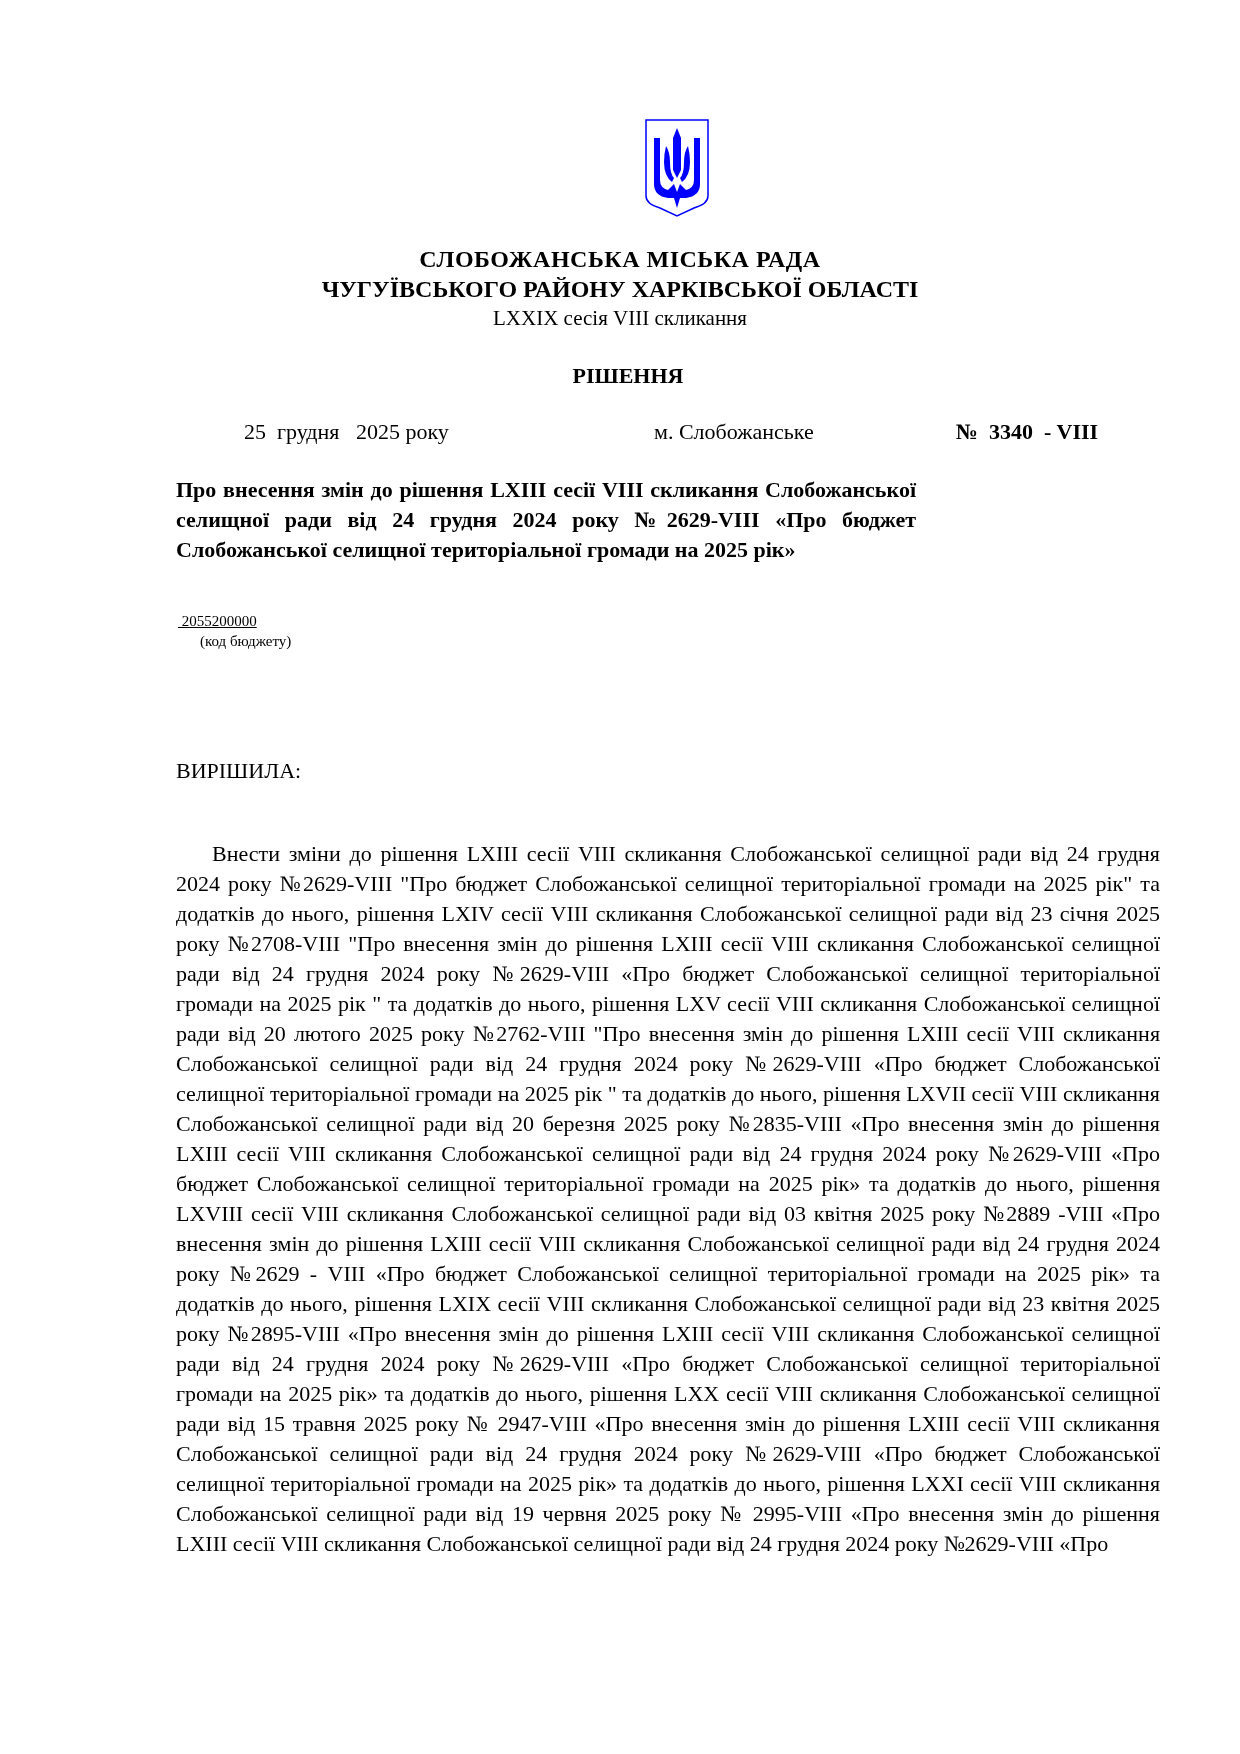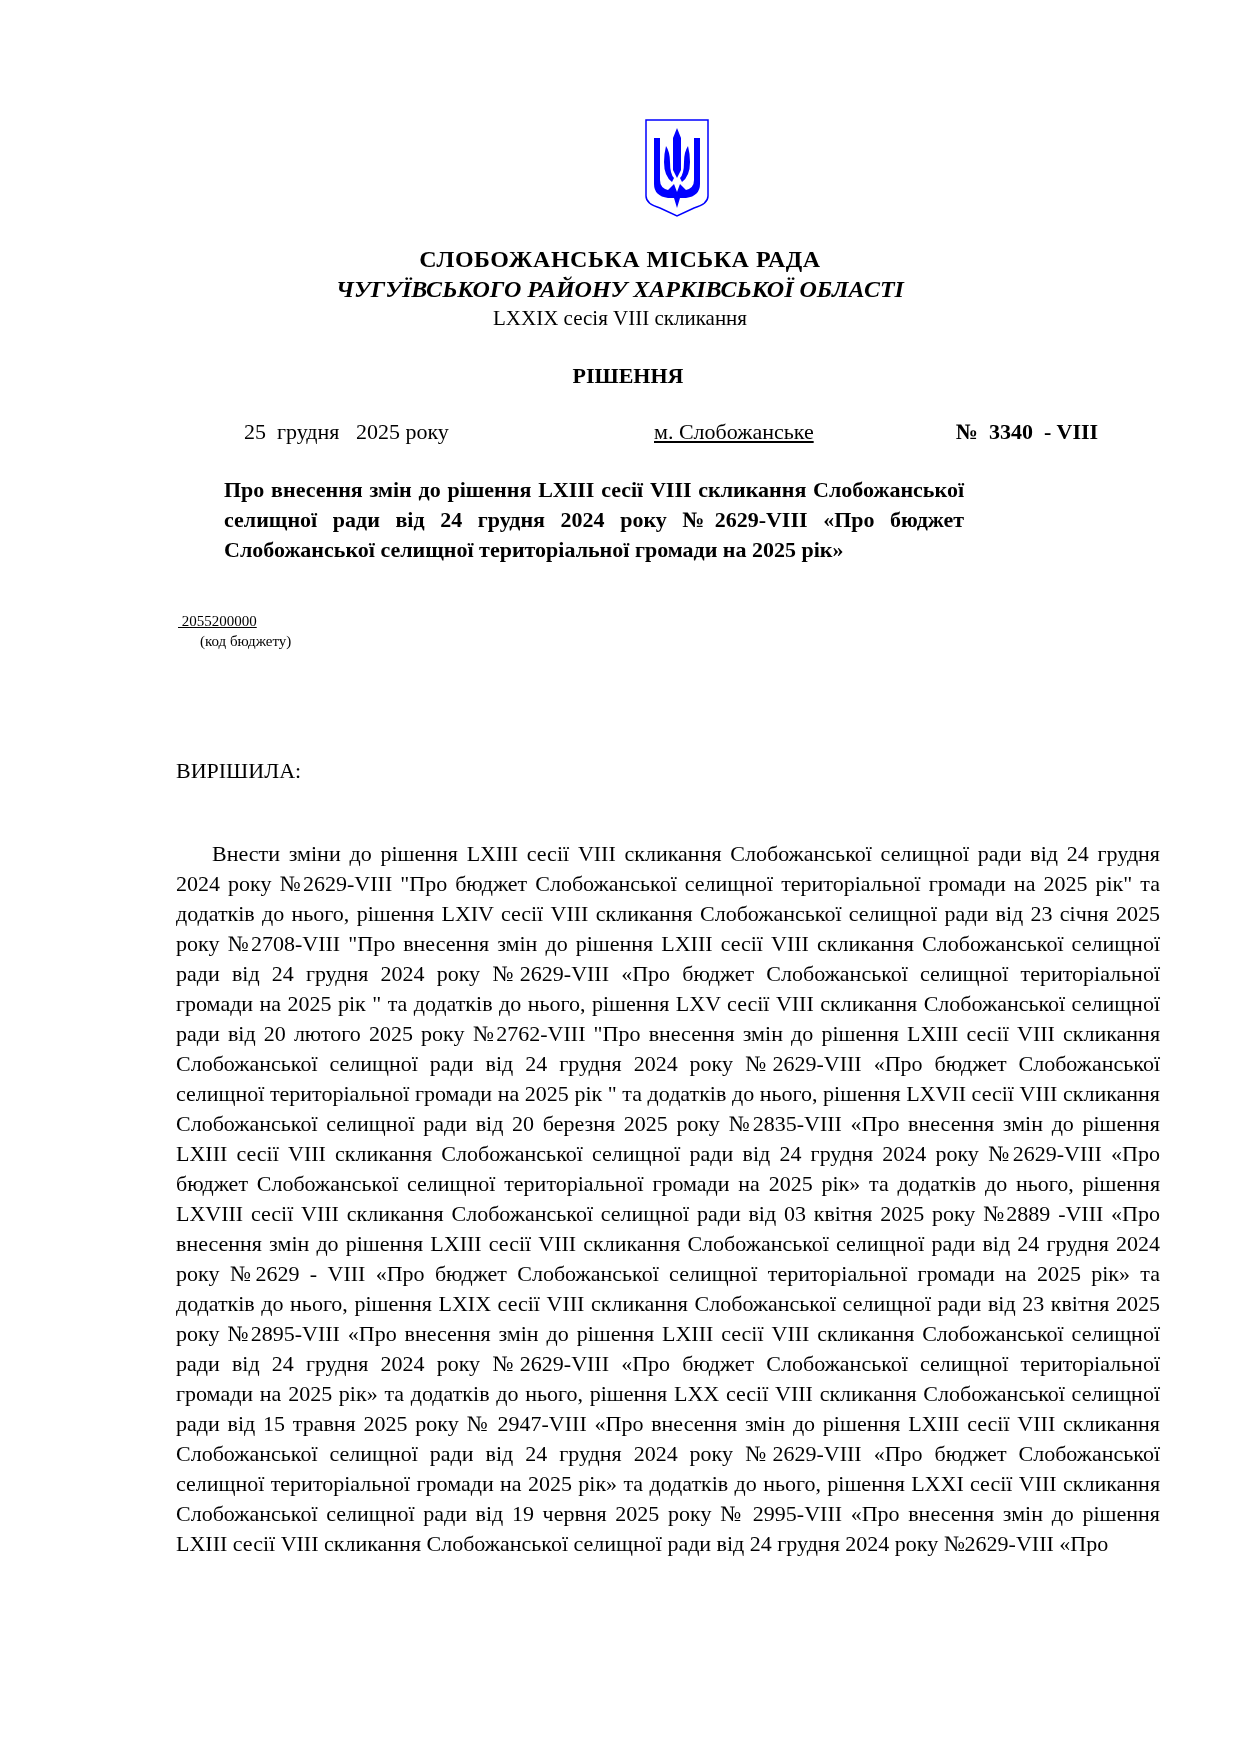--- a/index.html
+++ b/index.html
@@ -4,30 +4,30 @@
   <style>
     html, body { margin: 0; padding: 0; background: #ffffff; }
     body { width: 1240px; height: 1754px; position: relative; overflow: hidden; }
     .page {
       position: absolute; left: 0; top: 0; width: 1240px; height: 1754px;
       font-family: "Liberation Serif", "DejaVu Serif", serif; color: #000;
     }
     .coat { position: absolute; left: 644px; top: 118px; width: 66px; height: 100px; }
     .hdr { position: absolute; left: 0; width: 1240px; text-align: center; }
     .h1 { top: 246px; font-size: 24px; font-weight: bold; letter-spacing: 0.5px; }
-    .h2 { top: 276px; font-size: 24px; font-weight: bold; font-style: italic; }
+    .h2 { top: 276px; font-size: 24px; font-weight: bold; }
     .h3 { top: 306px; font-size: 21px; }
     .h4 { top: 363px; font-size: 22px; font-weight: bold; padding-left: 8px; }
     .meta { position: absolute; top: 419px; font-size: 22px; }
     .m-date { left: 244px; }
-    .m-place { left: 654px; text-decoration: underline; }
+    .m-place { left: 654px; }
     .m-num { left: 956px; font-weight: bold; }
     .title {
       position: absolute; left: 176px; top: 475px; width: 740px;
-      font-size: 22px; font-weight: bold; line-height: 30px; text-align: justify; margin-left: 48px;
+      font-size: 22px; font-weight: bold; line-height: 30px; text-align: justify;
     }
     .code { position: absolute; left: 178px; top: 613px; font-size: 15px; text-decoration: underline; }
     .codelbl { position: absolute; left: 176px; top: 633px; font-size: 15px; margin-left: 24px; }
     .intro {
       position: absolute; left: 176px; top: 676px; width: 984px;
       font-size: 22px; line-height: 30px; text-align: justify; text-indent: 74px;
     }
     .decided { position: absolute; left: 176px; top: 758px; font-size: 22px; }
     .body {
       position: absolute; left: 176px; top: 839px; width: 984px;

